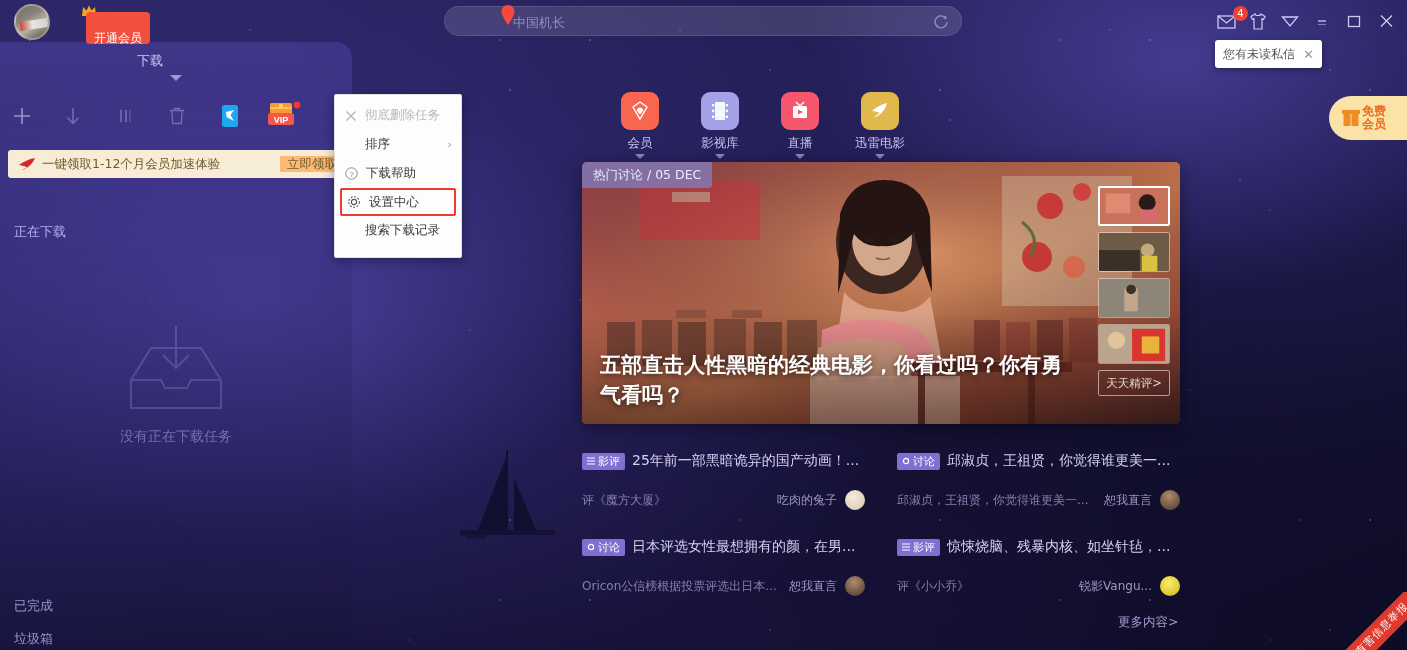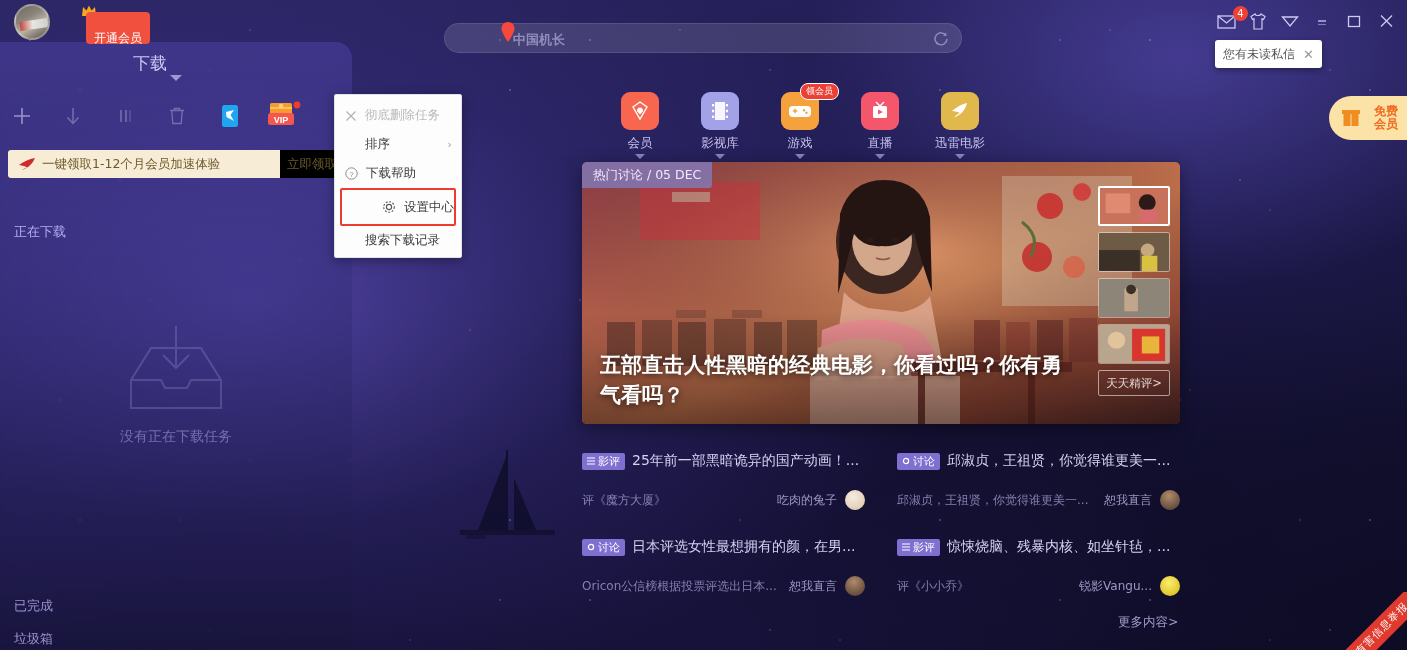--- a/index.html
+++ b/index.html
@@ -52,22 +52,22 @@
   }
   .avatar::after{ content:""; position:absolute; left:4px; top:14px; width:28px; height:9px;
     background: linear-gradient(90deg,#c7443c,#e8e6e2 45%,#d0d0cc); transform:rotate(-8deg); }
   .vip-open {
     position:absolute; left:86px; top:12px; height:21px; padding:16px 8px; border-radius:4px;
     background:#f2503e; color:#fff; font-size:12px; line-height:21px; white-space:nowrap;
   }
   .crown { position:absolute; left:81px; top:4px; width:16px; height:14px; }
 
   .searchbar {
-    position:absolute; left:444px; top:23px; width:518px; height:30px; border-radius:15px;
-    background: rgba(255,255,255,.13); border:1px solid rgba(255,255,255,.10);font-weight:bold;
+    position:absolute; left:444px; top:6px; width:518px; height:30px; border-radius:15px;
+    background: rgba(255,255,255,.13); border:1px solid rgba(255,255,255,.10);
   }
   .search-ph { position:absolute; left:68px; top:7px; font-size:13px; color:rgba(210,205,245,.55); }
   .search-pin { position:absolute; left:56px; top:-2px; width:14px; height:20px; }
   .refresh-ic { position:absolute; right:12px; top:7px; width:16px; height:16px; opacity:.55; }
 
   .winctl { position:absolute; right:6px; top:8px; display:flex; gap:2px; align-items:center; }
   .winctl .wbtn { width:30px; height:26px; display:flex; align-items:center; justify-content:center; cursor:default; }
   .badge4 {
     position:absolute; left:1233px; top:6px; min-width:15px; height:15px; border-radius:8px;
     background:#ef4136; color:#fff; font-size:10px; line-height:15px; text-align:center; padding:0 3px; z-index:32;
@@ -79,35 +79,35 @@
   }
   .tooltip .tclose { color:#999; font-size:13px; }
 
   
   .leftpanel {
     position:absolute; left:0; top:42px; width:352px; height:608px; z-index:12;
     background: linear-gradient(180deg, rgba(74,63,156,.62) 0%, rgba(62,53,136,.55) 30%, rgba(40,34,94,.5) 70%, rgba(24,20,58,.55) 100%);
     border-top-right-radius:16px;
     backdrop-filter: blur(1px);
   }
-  .dl-tab { position:absolute; left:0; top:10px; width:300px; text-align:center; font-size:17px; color:#cfcaf2; }
+  .dl-tab { position:absolute; left:0; top:10px; width:300px; text-align:center; font-size:13px; color:#cfcaf2; }
   .dl-caret { position:absolute; left:50%; top:33px; margin-left:-6px; width:0;height:0;
     border-left:6px solid transparent;border-right:6px solid transparent;border-top:6px solid rgba(190,185,235,.75); }
 
   .dl-toolbar { position:absolute; left:0; top:54px; width:352px; height:40px; }
   .tb-ic { position:absolute; top:0; width:40px; height:40px; display:flex; align-items:center; justify-content:center; opacity:.62; }
   .tb-ic.disabled { opacity:.38; }
 
   .promo {
     position:absolute; left:8px; top:108px; width:336px; height:28px; border-radius:3px;
     background:#f7edd6; display:flex; align-items:center; overflow:hidden;
   }
   .promo-txt { flex:1; font-size:12.5px; color:#6d5a2c; padding-left:34px; }
   .promo-bird { position:absolute; left:10px; top:7px; width:18px; height:14px; }
-  .promo-btn { width:64px; height:28px; background:#000000; color:#6d5a2c; font-size:12.5px;
+  .promo-btn { width:64px; height:16px; background:#fdba74; color:#6d5a2c; font-size:12.5px;
     display:flex; align-items:center; justify-content:center;margin-left:48px; }
 
   .sec { position:absolute; left:14px; font-size:13px; }
   .sec.active { color:#b4aef0; top:150px;margin-top:31px; }
   .sec.done { color:#9a93d0; top:555px; }
   .sec.trash { color:#9a93d0; top:588px; }
 
   .empty { position:absolute; left:0; top:280px; width:352px; text-align:center; }
   .empty svg { opacity:.34; }
   .empty-txt { margin-top:10px; font-size:14px; color:rgba(175,168,225,.55); }
@@ -115,34 +115,34 @@
   
   .ctxmenu {
     position:absolute; left:334px; top:94px; width:128px; height:164px; background:#fdfdfd;
     border:1px solid #e2e2e6; border-radius:2px; box-shadow:0 3px 12px rgba(0,0,0,.35); z-index:50;
     padding:6px 0;
   }
   .mi { position:relative; height:29px; display:flex; align-items:center; padding-left:10px; gap:8px; font-size:12.5px; color:#3b3b3b; }
   .mi.dim { color:#b9b9bd; }
   .mi .mlabel { white-space:nowrap; }
   .mi .mchev { position:absolute; right:9px; color:#9a9a9e; font-size:11px; }
-  .mi.highlight { border:2px solid #ef3a2e; border-radius:2px; margin:0 5px; height:38px; padding-left:5px;justify-content:flex-end; }
+  .mi.highlight { border:2px solid #ef3a2e; border-radius:2px; margin:0 5px; height:28px; padding-left:5px; }
 
   
   .navrow { position:absolute; left:600px; top:92px; width:580px; height:72px; z-index:10; display:flex; }
   .navitem { width:80px; text-align:center; position:relative; }
   .navico { width:38px; height:38px; border-radius:9px; margin:0 auto; display:flex; align-items:center; justify-content:center; }
   .navlbl { margin-top:5px; font-size:12.5px; color:#c8c2ee; }
   .navcar { margin:2px auto 0; width:0;height:0;border-left:5px solid transparent;border-right:5px solid transparent;border-top:5px solid rgba(180,174,230,.7); }
   .navtag { position:absolute; left:40px; top:-9px; background:#ec4034; color:#fff; font-size:9px;
     border-radius:8px; padding:1px 5px; border:1.5px solid #fff; white-space:nowrap; }
 
   .freevip {
     position:absolute; right:0; top:96px; width:78px; height:44px; border-radius:22px 0 0 22px;
-    background:#fbe2a6; display:flex; align-items:center; gap:12px; padding-left:11px; z-index:14;
+    background:#fbe2a6; display:flex; align-items:center; gap:0; padding-left:11px; z-index:14;
   }
   .freevip .fv-txt { font-size:12px; color:#ef6a1e; font-weight:bold; line-height:13px; }
 
   .hero {
     position:absolute; left:582px; top:162px; width:598px; height:262px; border-radius:5px; overflow:hidden;
     background: linear-gradient(115deg,#7a3a3f 0%,#a84d49 18%,#c4684d 38%,#b5593f 58%,#8f4136 80%,#63302f 100%);
     box-shadow:0 4px 18px rgba(0,0,0,.4); z-index:10;
   }
   .hero-img { position:absolute; inset:0; }
   .hero-badge {
@@ -373,34 +373,20 @@
             <rect x="5" y="2" width="10" height="18" fill="#fff" opacity=".9"></rect>
             <rect x="2" y="4" width="2.2" height="2.4" fill="#fff"></rect>
             <rect x="2" y="9.8" width="2.2" height="2.4" fill="#fff"></rect>
             <rect x="2" y="15.6" width="2.2" height="2.4" fill="#fff"></rect>
             <rect x="15.8" y="4" width="2.2" height="2.4" fill="#fff"></rect>
             <rect x="15.8" y="9.8" width="2.2" height="2.4" fill="#fff"></rect>
             <rect x="15.8" y="15.6" width="2.2" height="2.4" fill="#fff"></rect>
           </svg>
       </div>
       <div class="navlbl">影视库</div>
-      <div class="navcar"></div>
-    </div>
-    <div class="navitem">
-      <div class="navtag">领会员</div>
-      <div class="navico" style="background:#f5a23c">
-        <svg width="24" height="18" viewBox="0 0 24 18">
-            <rect x="1" y="4" width="22" height="11" rx="4" fill="#fff"></rect>
-            <rect x="4.8" y="8.2" width="4.6" height="1.5" fill="#f5a23c"></rect>
-            <rect x="6.3" y="6.7" width="1.5" height="4.5" fill="#f5a23c"></rect>
-            <circle cx="16" cy="8.3" r="1.2" fill="#f5a23c"></circle>
-            <circle cx="18.4" cy="10.8" r="1.2" fill="#f5a23c"></circle>
-          </svg>
-      </div>
-      <div class="navlbl">游戏</div>
       <div class="navcar"></div>
     </div>
     <div class="navitem">
       <div class="navico" style="background:#f4566b">
         <svg width="22" height="22" viewBox="0 0 22 22">
             <path d="M7 2 L11 6 L15 2" stroke="#fff" stroke-width="1.4" fill="none"></path>
             <rect x="4" y="6" width="14" height="12" rx="1.5" fill="#fff"></rect>
             <path d="M9 9.5 L14 12 L9 14.5 Z" fill="#f4566b"></path>
           </svg>
       </div>

